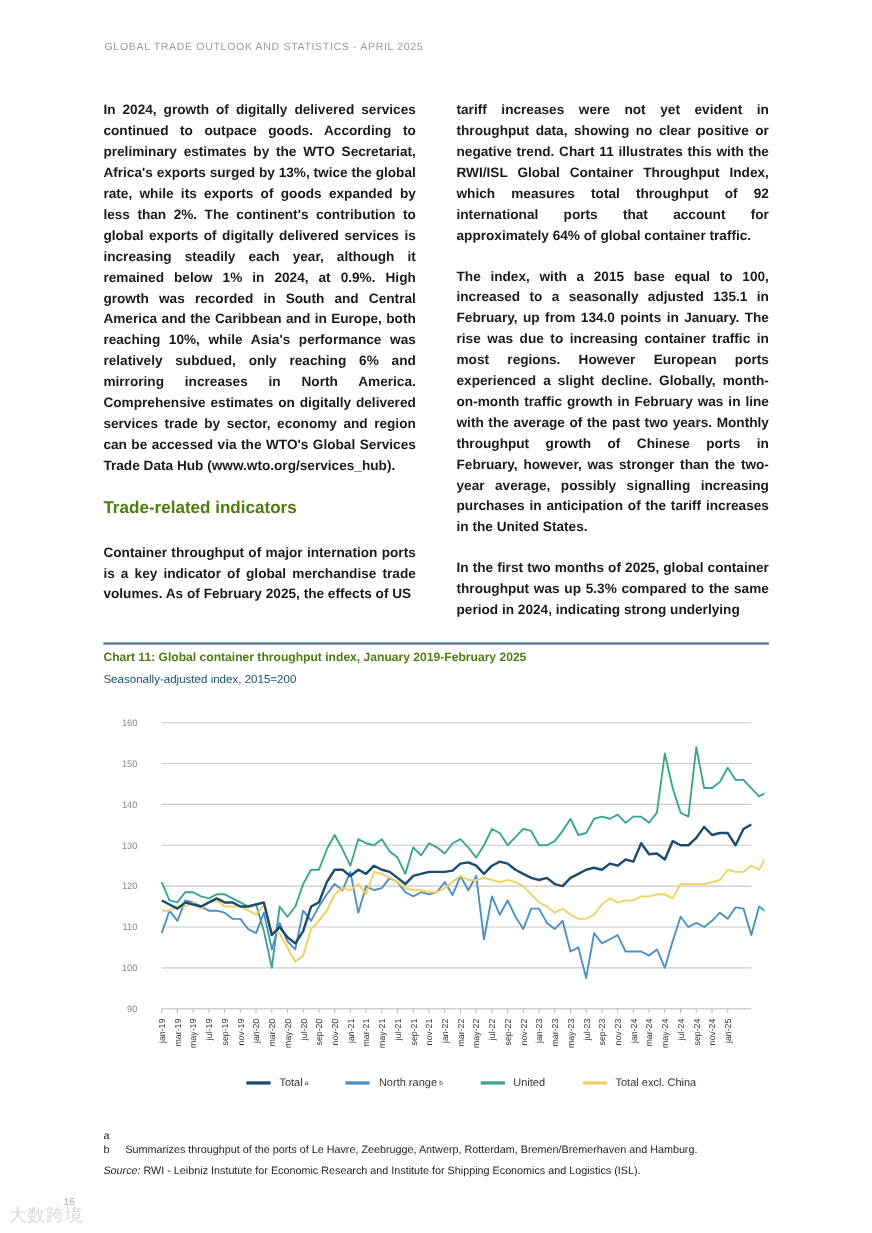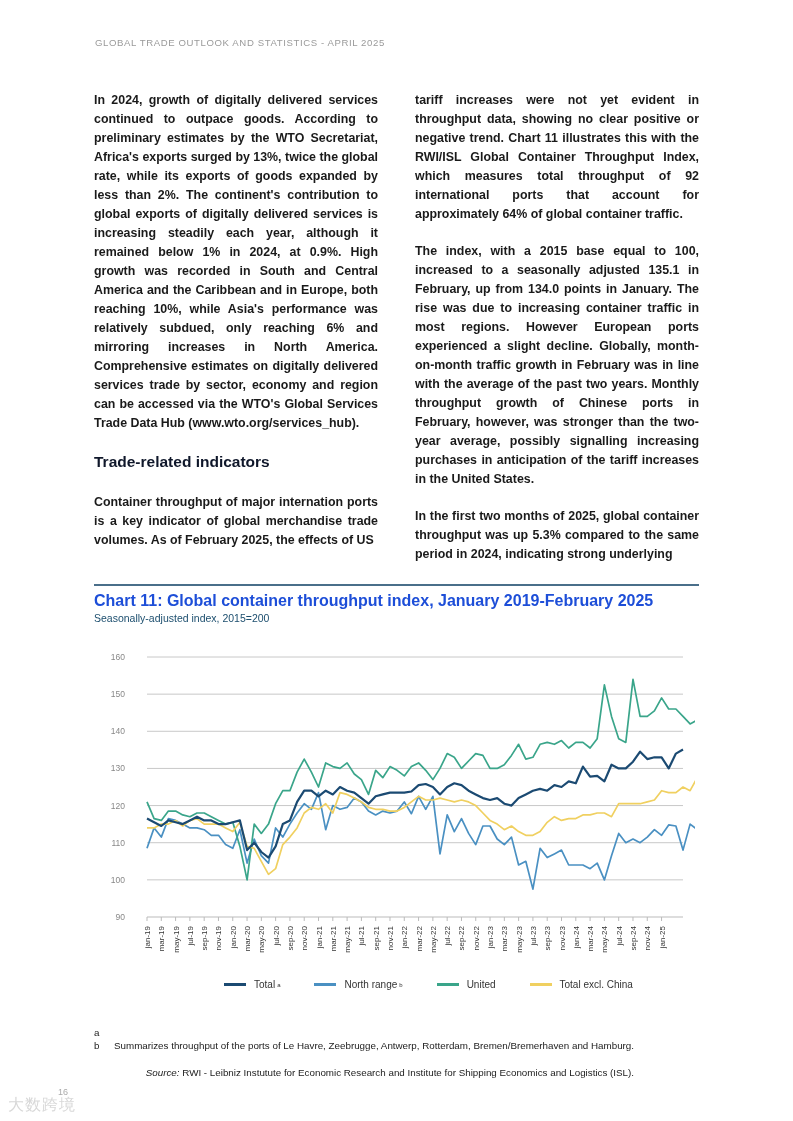--- a/index.html
+++ b/index.html
@@ -4,33 +4,33 @@
 <style>
   html, body { margin: 0; padding: 0; background: #ffffff; }
   body { width: 793px; height: 1121px; position: relative; overflow: hidden;
          font-family: "Liberation Sans", sans-serif; color: #1a1a1a; }
   .running-header { position: absolute; left: 95px; top: 37px; font-size: 9.6px; font-weight: normal;
          letter-spacing: 0.6px; color: #9a9a9a; }
   .col { position: absolute; width: 284px; font-size: 12.4px; line-height: 19px; text-align: justify; }
   .col p { margin: 0 0 18px 0; font-weight: bold; }
   .col-left { left: 94px; top: 91px; }
   .col-right { left: 415px; top: 91px; }
-  .section-heading { font-size: 15.5px; font-weight: bold; color: #0f172a; margin: 8px 0 20px 0; line-height: 22px; }
+  .section-heading { font-size: 15.5px; font-weight: bold; color: #4d7c0f; margin: 8px 0 20px 0; line-height: 22px; }
   .chart-rule { position: absolute; left: 94px; top: 584px; width: 605px; height: 2px; background: #4a6f8a; }
-  .chart-title { position: absolute; left: 94px; top: 592px; font-size: 16px; font-weight: bold; color: #1d4ed8; }
+  .chart-title { position: absolute; left: 94px; top: 592px; font-size: 11px; font-weight: bold; color: #4d7c0f; }
   .chart-subtitle { position: absolute; left: 94px; top: 612px; font-size: 10.5px; color: #1c4e6e; }
   #chart-svg { position: absolute; left: 95px; top: 640px; }
   .legend { position: absolute; top: 979px; left: 224px; display: flex; gap: 0; font-size: 10px; color: #333; text-align: center; }
   .legend-item { display: flex; align-items: center; margin-right: 34px; }
   .legend-swatch { display: inline-block; width: 22px; height: 2.5px; margin-right: 8px; }
   .legend sup { font-size: 6px; margin-left: 2px; }
   .footnotes { position: absolute; left: 94px; top: 1026px; font-size: 9.8px; line-height: 13px; color: #222; }
   .fn-row { display: flex; }
   .fn-mark { width: 20px; }
-  .source { margin-top: 14px; text-align: right; }
+  .source { margin-top: 6px; }
   .source em { font-style: italic; }
   .page-number { position: absolute; left: 58px; top: 1087px; font-size: 9px; color: #aaa; }
   .watermark { position: absolute; left: 8px; top: 1095px; font-size: 16px; color: #d8d8d8; letter-spacing: 1px; }
   .axis-label { font-family: "Liberation Sans", sans-serif; font-size: 8.5px; fill: #888; }
   .x-label { font-family: "Liberation Sans", sans-serif; font-size: 8px; fill: #333; }
 </style>
 </head>
 <body>
 
 <div class="running-header">GLOBAL TRADE OUTLOOK AND STATISTICS - APRIL 2025</div>

